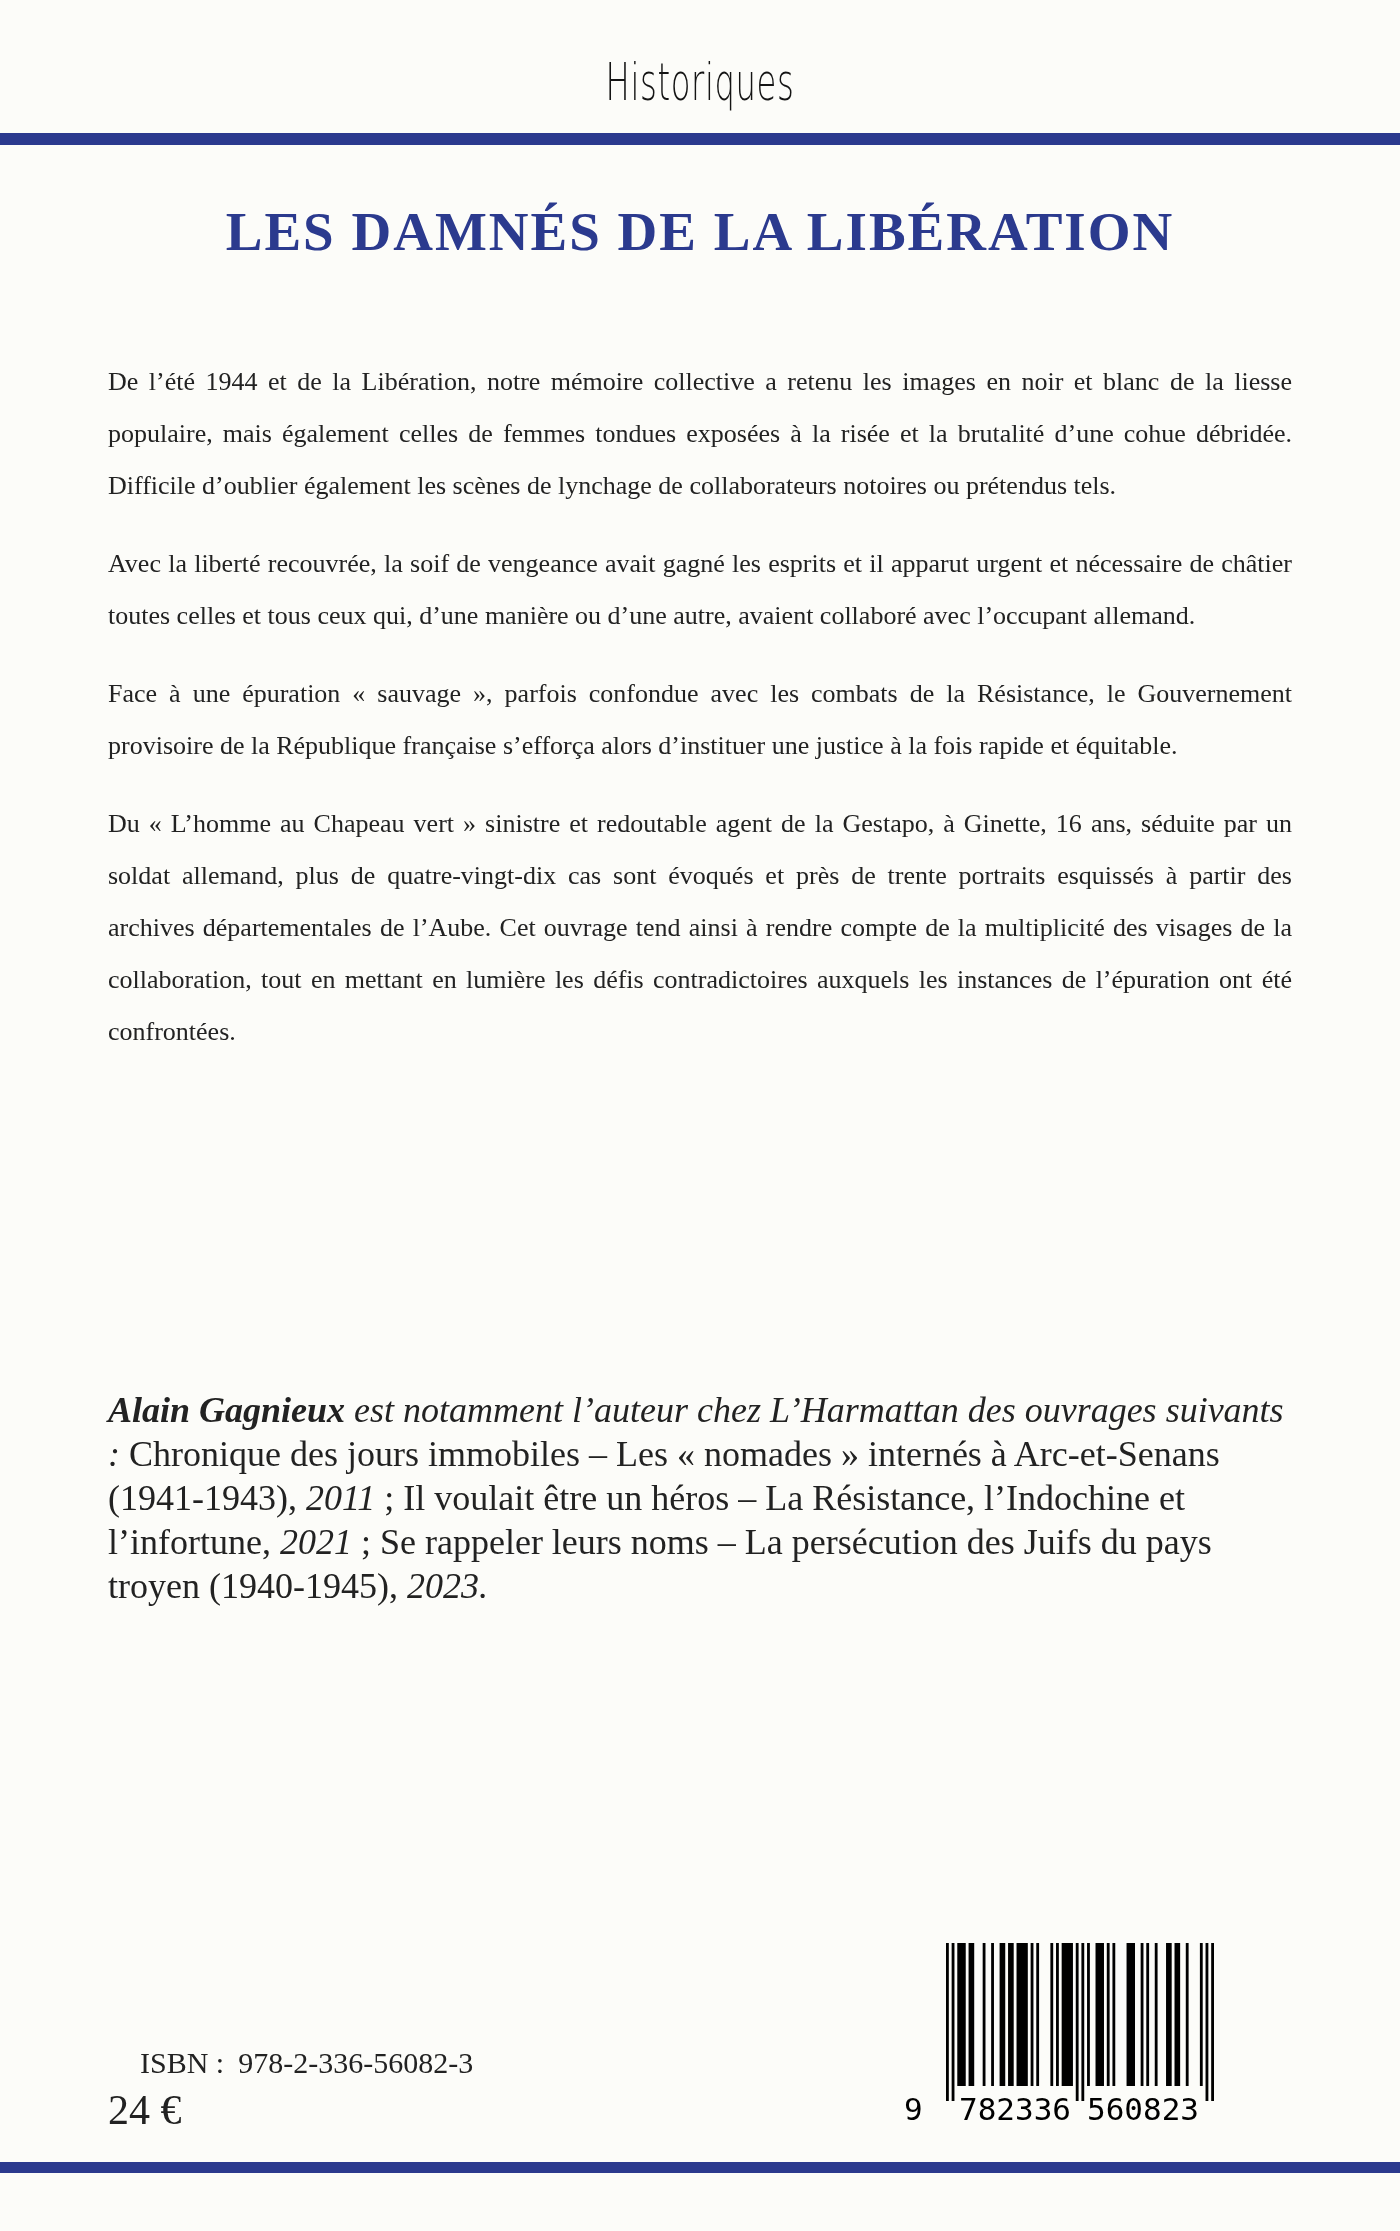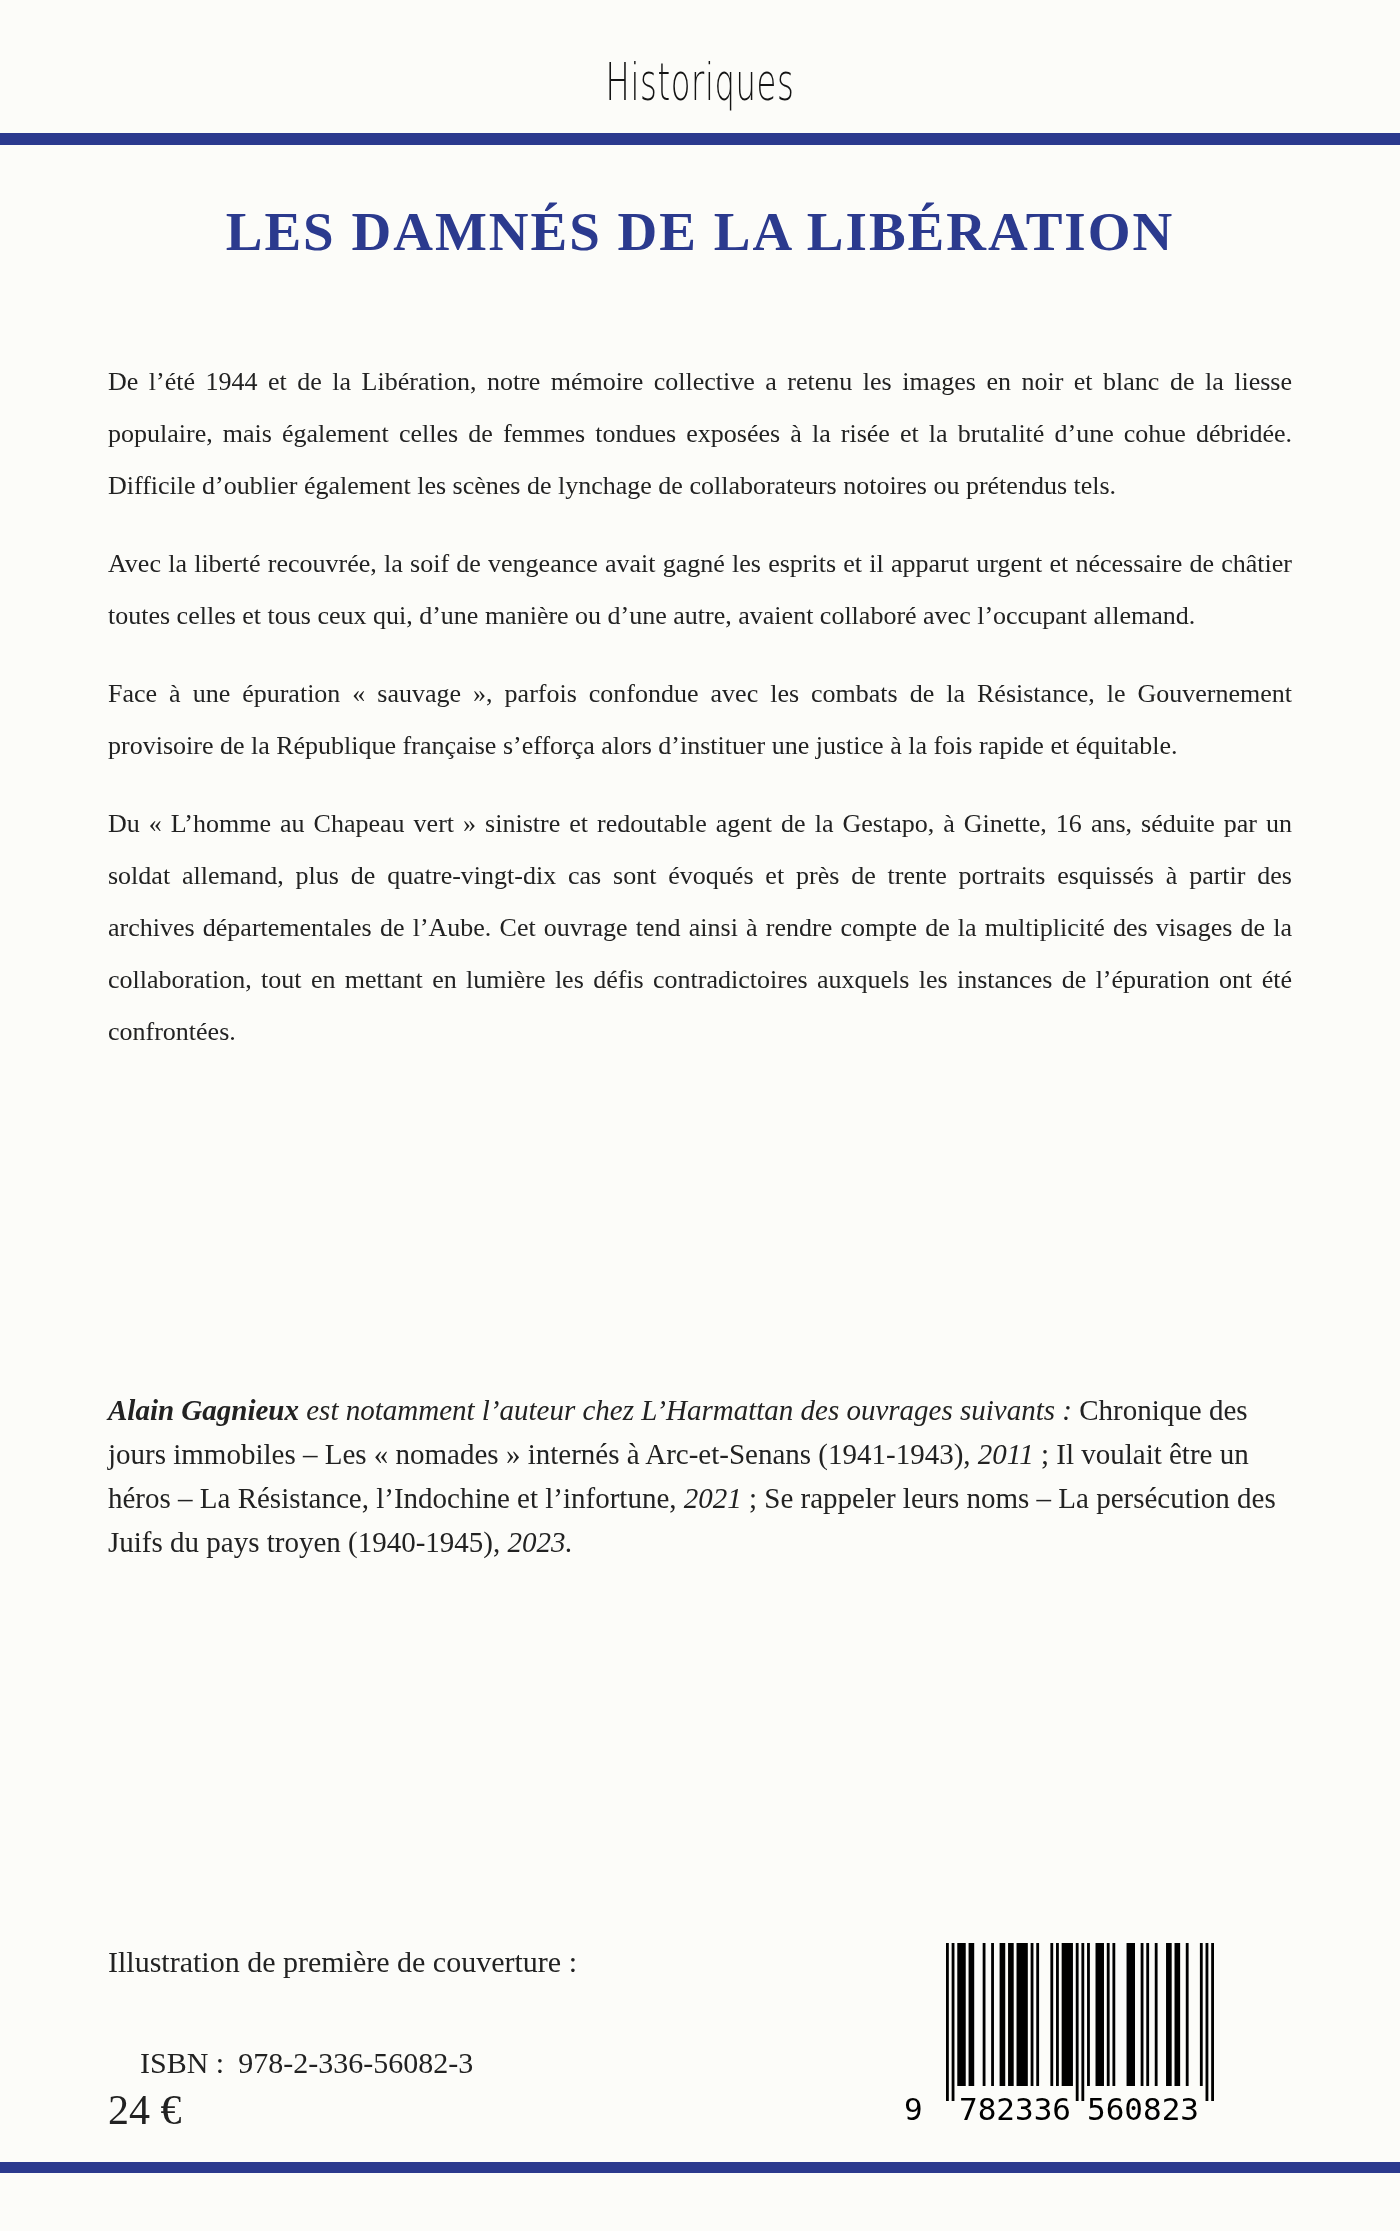--- a/index.html
+++ b/index.html
@@ -28,21 +28,21 @@
     text-align:center;color:var(--navy);
     font-weight:bold;font-size:55px;letter-spacing:2px;
   }
   .synopsis{
     position:absolute;left:108px;top:356px;width:1184px;
     font-size:26px;line-height:52px;text-align:justify;
   }
   .synopsis p{margin:0 0 26px 0;}
   .bio{
     position:absolute;left:108px;top:1388px;width:1184px;
-    font-size:29px;line-height:44px;text-align:left;
+    font-size:36px;line-height:44px;text-align:left;
   }
   .bio .bi{font-style:italic;font-weight:bold;}
   .bio .it{font-style:italic;}
   .credit{
     position:absolute;left:108px;top:1944px;
     font-size:30px;line-height:35px;
   }
   .isbn-line{
     position:absolute;left:108px;top:2046px;font-size:30px;margin-left:32px;
   }
@@ -75,21 +75,20 @@
 <div class="synopsis">
   <p>De l’été 1944 et de la Libération, notre mémoire collective a retenu les images en noir et blanc de la liesse populaire, mais également celles de femmes tondues exposées à la risée et la brutalité d’une cohue débridée. Difficile d’oublier également les scènes de lynchage de collaborateurs notoires ou prétendus tels.</p>
   <p>Avec la liberté recouvrée, la soif de vengeance avait gagné les esprits et il apparut urgent et nécessaire de châtier toutes celles et tous ceux qui, d’une manière ou d’une autre, avaient collaboré avec l’occupant allemand.</p>
   <p>Face à une épuration « sauvage », parfois confondue avec les combats de la Résistance, le Gouvernement provisoire de la République française s’efforça alors d’instituer une justice à la fois rapide et équitable.</p>
   <p>Du « L’homme au Chapeau vert » sinistre et redoutable agent de la Gestapo, à Ginette, 16 ans, séduite par un soldat allemand, plus de quatre-vingt-dix cas sont évoqués et près de trente portraits esquissés à partir des archives départementales de l’Aube. Cet ouvrage tend ainsi à rendre compte de la multiplicité des visages de la collaboration, tout en mettant en lumière les défis contradictoires auxquels les instances de l’épuration ont été confrontées.</p>
 </div>
 
 <div class="bio"><span class="bi">Alain Gagnieux</span><span class="it"> est notamment l’auteur chez L’Harmattan des ouvrages suivants : </span><span>Chronique des jours immobiles – Les « nomades » internés à Arc-et-Senans (1941-1943), </span><span class="it">2011</span><span> ; Il voulait être un héros – La Résistance, l’Indochine et l’infortune, </span><span class="it">2021</span><span> ; Se rappeler leurs noms – La persécution des Juifs du pays troyen (1940-1945), </span><span class="it">2023.</span></div>
 
 <div class="credit">
-  <div>Illustration de première de couverture :</div>
 </div>
 
 <div class="isbn-line">
   <span>ISBN :</span><span class="isbn-number">978-2-336-56082-3</span>
 </div>
 
 <div class="price">24 €</div>
 
 <div class="barcode">
   <div class="bc-bars"><svg width="268" height="158" xmlns="http://www.w3.org/2000/svg" fill="#000000">

